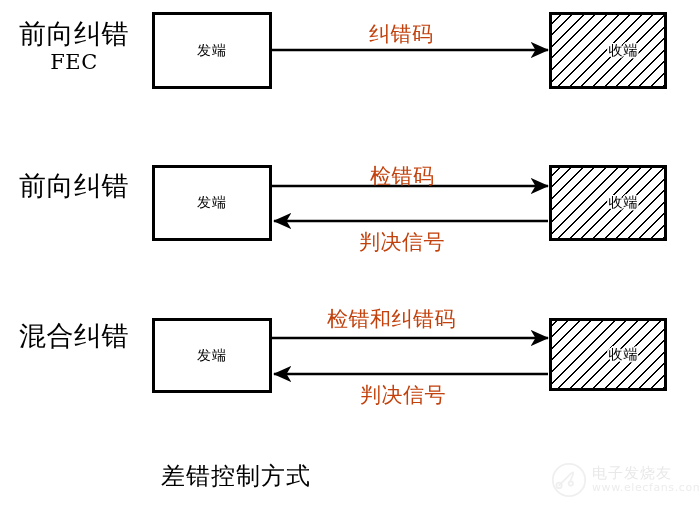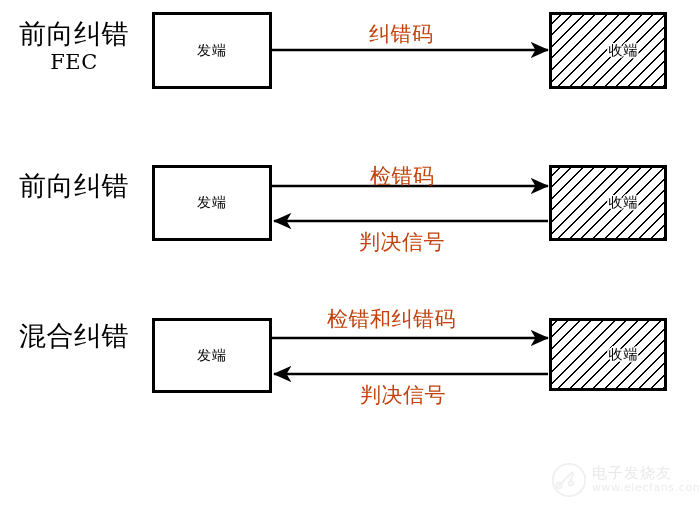--- a/index.html
+++ b/index.html
@@ -188,20 +188,21 @@
   </div>
 
   <div class="node hatched" style="left:549px; top:318px; width:118px; height:73px;">
     <span class="node-text">收端</span>
   </div>
 
   <div class="edge-label" style="left:327px; top:305px;">检错和纠错码</div>
 
   <div class="edge-label" style="left:360px; top:381px;">判决信号</div>
 
+  <div class="caption" style="left:161px; top:460px;">差错控制方式</div>
 
   <div class="watermark" style="left:551px; top:462px;">
     <svg class="wm-mark" viewBox="0 0 40 40" xmlns="http://www.w3.org/2000/svg">
       <circle cx="20" cy="20" r="18" fill="none" stroke="#cfcfd3" stroke-width="2"></circle>
       <path d="M9 26 L22 13 Q26 9 24 15 L21 22" fill="none" stroke="#cfcfd3" stroke-width="2" stroke-linecap="round"></path>
       <circle cx="9" cy="26" r="3" fill="none" stroke="#cfcfd3" stroke-width="2"></circle>
       <circle cx="22" cy="24" r="2.4" fill="none" stroke="#cfcfd3" stroke-width="2"></circle>
     </svg>
     <span class="wm-texts">
       <span class="wm-cn">电子发烧友</span>

